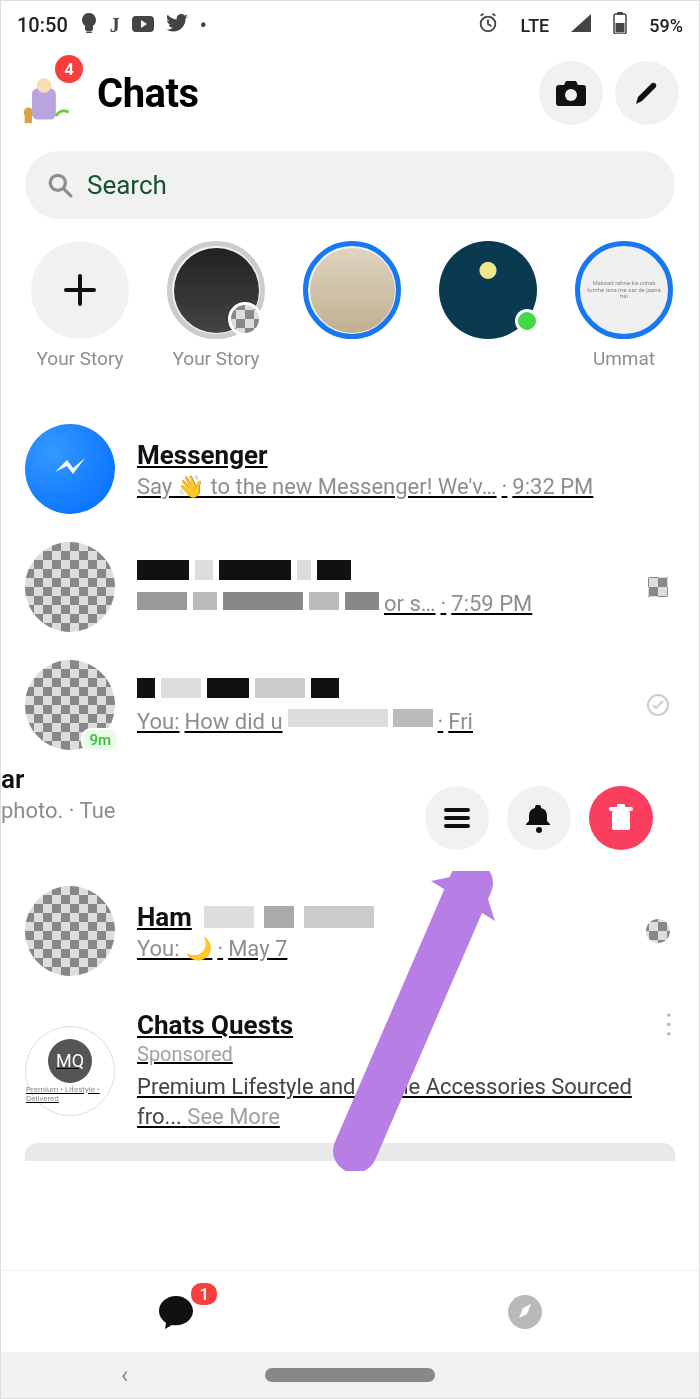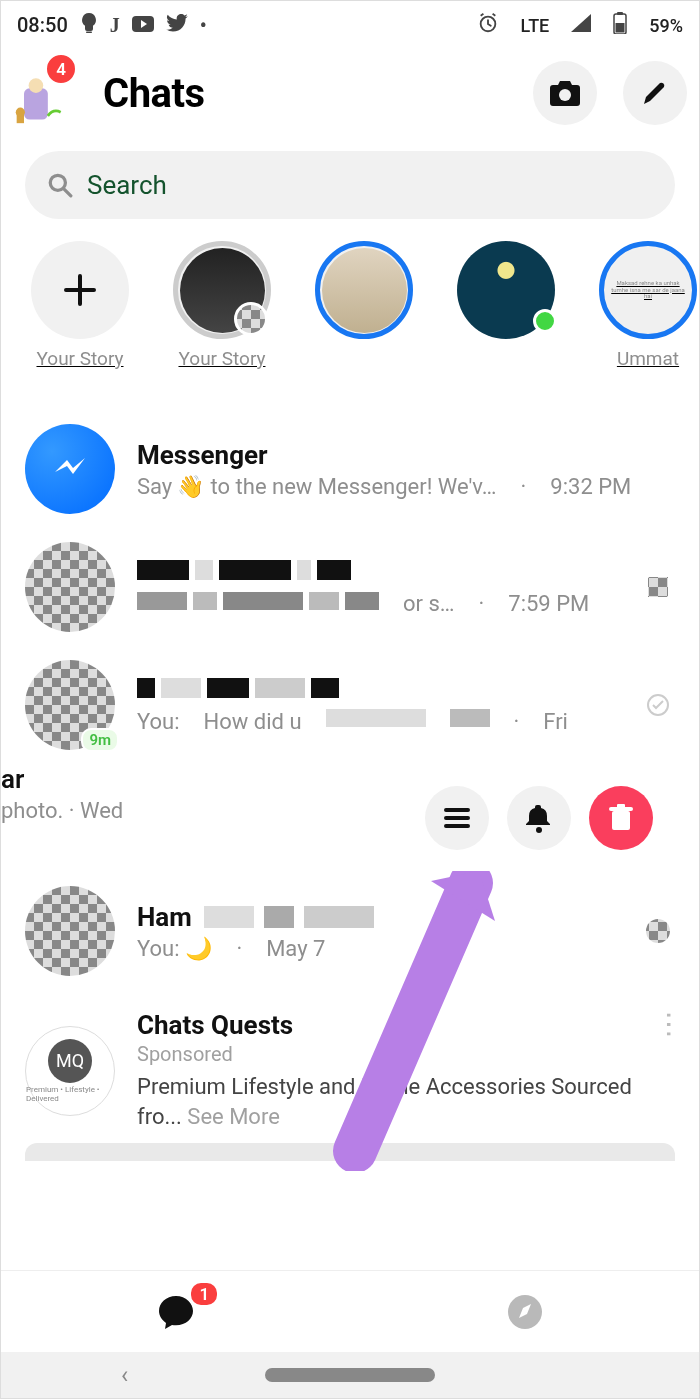--- a/index.html
+++ b/index.html
@@ -24,22 +24,21 @@
     font-weight: 500;
   }
   .status-left { display: flex; align-items: center; gap: 12px; }
   .status-right { display: flex; align-items: center; gap: 22px; }
   .status-icon { font-size: 20px; color: #444; }
 
   
   .header {
     display: flex;
     align-items: center;
-    padding: 12px 12px 16px;
-    gap: 14px;
+    padding: 12px 20px 16px;
   }
   .avatar-wrap {
     position: relative;
     width: 64px;
     height: 64px;
     margin-right: 12px;
   }
   .avatar-wrap::after {
     content: "4";
     position: absolute;
@@ -73,22 +72,21 @@
     align-items: center;
     padding: 0 22px;
     color: #8e8e8e;
   }
   .search span.placeholder { font-size: 26px; margin-left: 14px; color: #14532d; }
 
   
   .stories {
     display: flex;
     padding: 12px 12px 4px;
-    gap: 8px;
-    text-decoration: underline;
+    gap: 2px;
   }
   .story {
     width: 134px;
     text-align: center;
     flex-shrink: 0;
   }
   .story-circ {
     width: 98px; height: 98px;
     border-radius: 50%;
     margin: 0 auto 8px;
@@ -108,41 +106,41 @@
     position:absolute; bottom:-2px; right:-2px;
     width:34px;height:34px;border-radius:50%;background:#ddd;
     border:3px solid #fff;
   }
   .story-green {
     position:absolute; bottom:6px; right:-2px;
     width:24px;height:24px;border-radius:50%;background:#42d743;
     border:3px solid #fff;
   }
   
-  .chat-list { padding-top: 36px; }
+  .chat-list { padding-top: 36px; text-decoration: underline; }
   .chat-row {
     display: flex;
     align-items: center;
     padding: 14px 24px;
     position: relative;
   }
   .chat-av {
     width: 90px; height: 90px;
     border-radius: 50%;
     margin-right: 22px;
     flex-shrink: 0;
     position: relative;
   }
   .chat-content { flex: 1; min-width: 0; }
   .chat-name { font-size: 26px; font-weight: 700; color: #111; }
   .chat-sub {
     font-size: 22px;
     color: #8e8e8e;
     display: flex;
-    gap: 24px;
+    gap: 5px;
     margin-top: 4px;
     white-space: nowrap;
     overflow:hidden;
   }
   .chat-sub .msg { overflow:hidden; text-overflow:ellipsis; }
   .chat-time { color: #8e8e8e; }
   .chat-right {
     width: 34px;
     flex-shrink:0;
     display:flex;align-items:center;justify-content:center;
@@ -243,21 +241,21 @@
     padding:1px 6px;border-radius:10px;
     border:2px solid #fff;
   }
   .tiny { width:24px;height:24px;border-radius:50%;}
 </style>
 </head>
 <body>
 
 <div class="status-bar">
   <div class="status-left">
-    <span>08:50</span>
+    <span>10:50</span>
     <span class="status-icon">
       <svg width="18" height="22" viewBox="0 0 18 22">
           <path fill="#444" d="M9 1a7 7 0 0 0-4 12.7V17a2 2 0 0 0 2 2h4a2 2 0 0 0 2-2v-3.3A7 7 0 0 0 9 1z"></path>
           <rect x="6" y="19.5" width="6" height="1.5" rx=".7" fill="#444"></rect>
         </svg>
     </span>
     <span class="status-icon" style="font-family:serif;font-weight:bold;">J</span>
     <span class="status-icon">
       <svg width="22" height="16" viewBox="0 0 22 16">
           <rect width="22" height="16" rx="4" fill="#444"></rect>
@@ -435,21 +433,21 @@
     <div class="chat-right">
       <svg width="24" height="24" viewBox="0 0 24 24">
           <circle cx="12" cy="12" r="10" fill="none" stroke="#ccc" stroke-width="2"></circle>
           <path d="M7 12l3 3 7-7" fill="none" stroke="#ccc" stroke-width="2"></path>
         </svg>
     </div>
   </div>
 
   <div class="chat-row" style="padding:22px 38px;">
     <div style="position:absolute;left:0;top:0;font-size:26px;color:#111;font-weight:600;">ar</div>
-    <div style="position:absolute;left:0;top:34px;font-size:22px;color:#8e8e8e;">photo. · Wed</div>
+    <div style="position:absolute;left:0;top:34px;font-size:22px;color:#8e8e8e;">photo. · Tue</div>
     <div class="swipe-actions">
       <div class="swipe-btn">
         <svg width="30" height="24" viewBox="0 0 30 24">
             <path d="M4 4h22M4 12h22M4 20h22" stroke="#111" stroke-width="4" stroke-linecap="round"></path>
           </svg>
       </div>
       <div class="swipe-btn">
         <svg width="26" height="30" viewBox="0 0 26 30">
             <path fill="#111" d="M13 2a2 2 0 0 1 2 2v1a8 8 0 0 1 6 8v5l3 3v1H0v-1l3-3v-5a8 8 0 0 1 6-8V4a2 2 0 0 1 2-2h2z"></path>
             <circle cx="13" cy="27" r="3" fill="#111"></circle>

